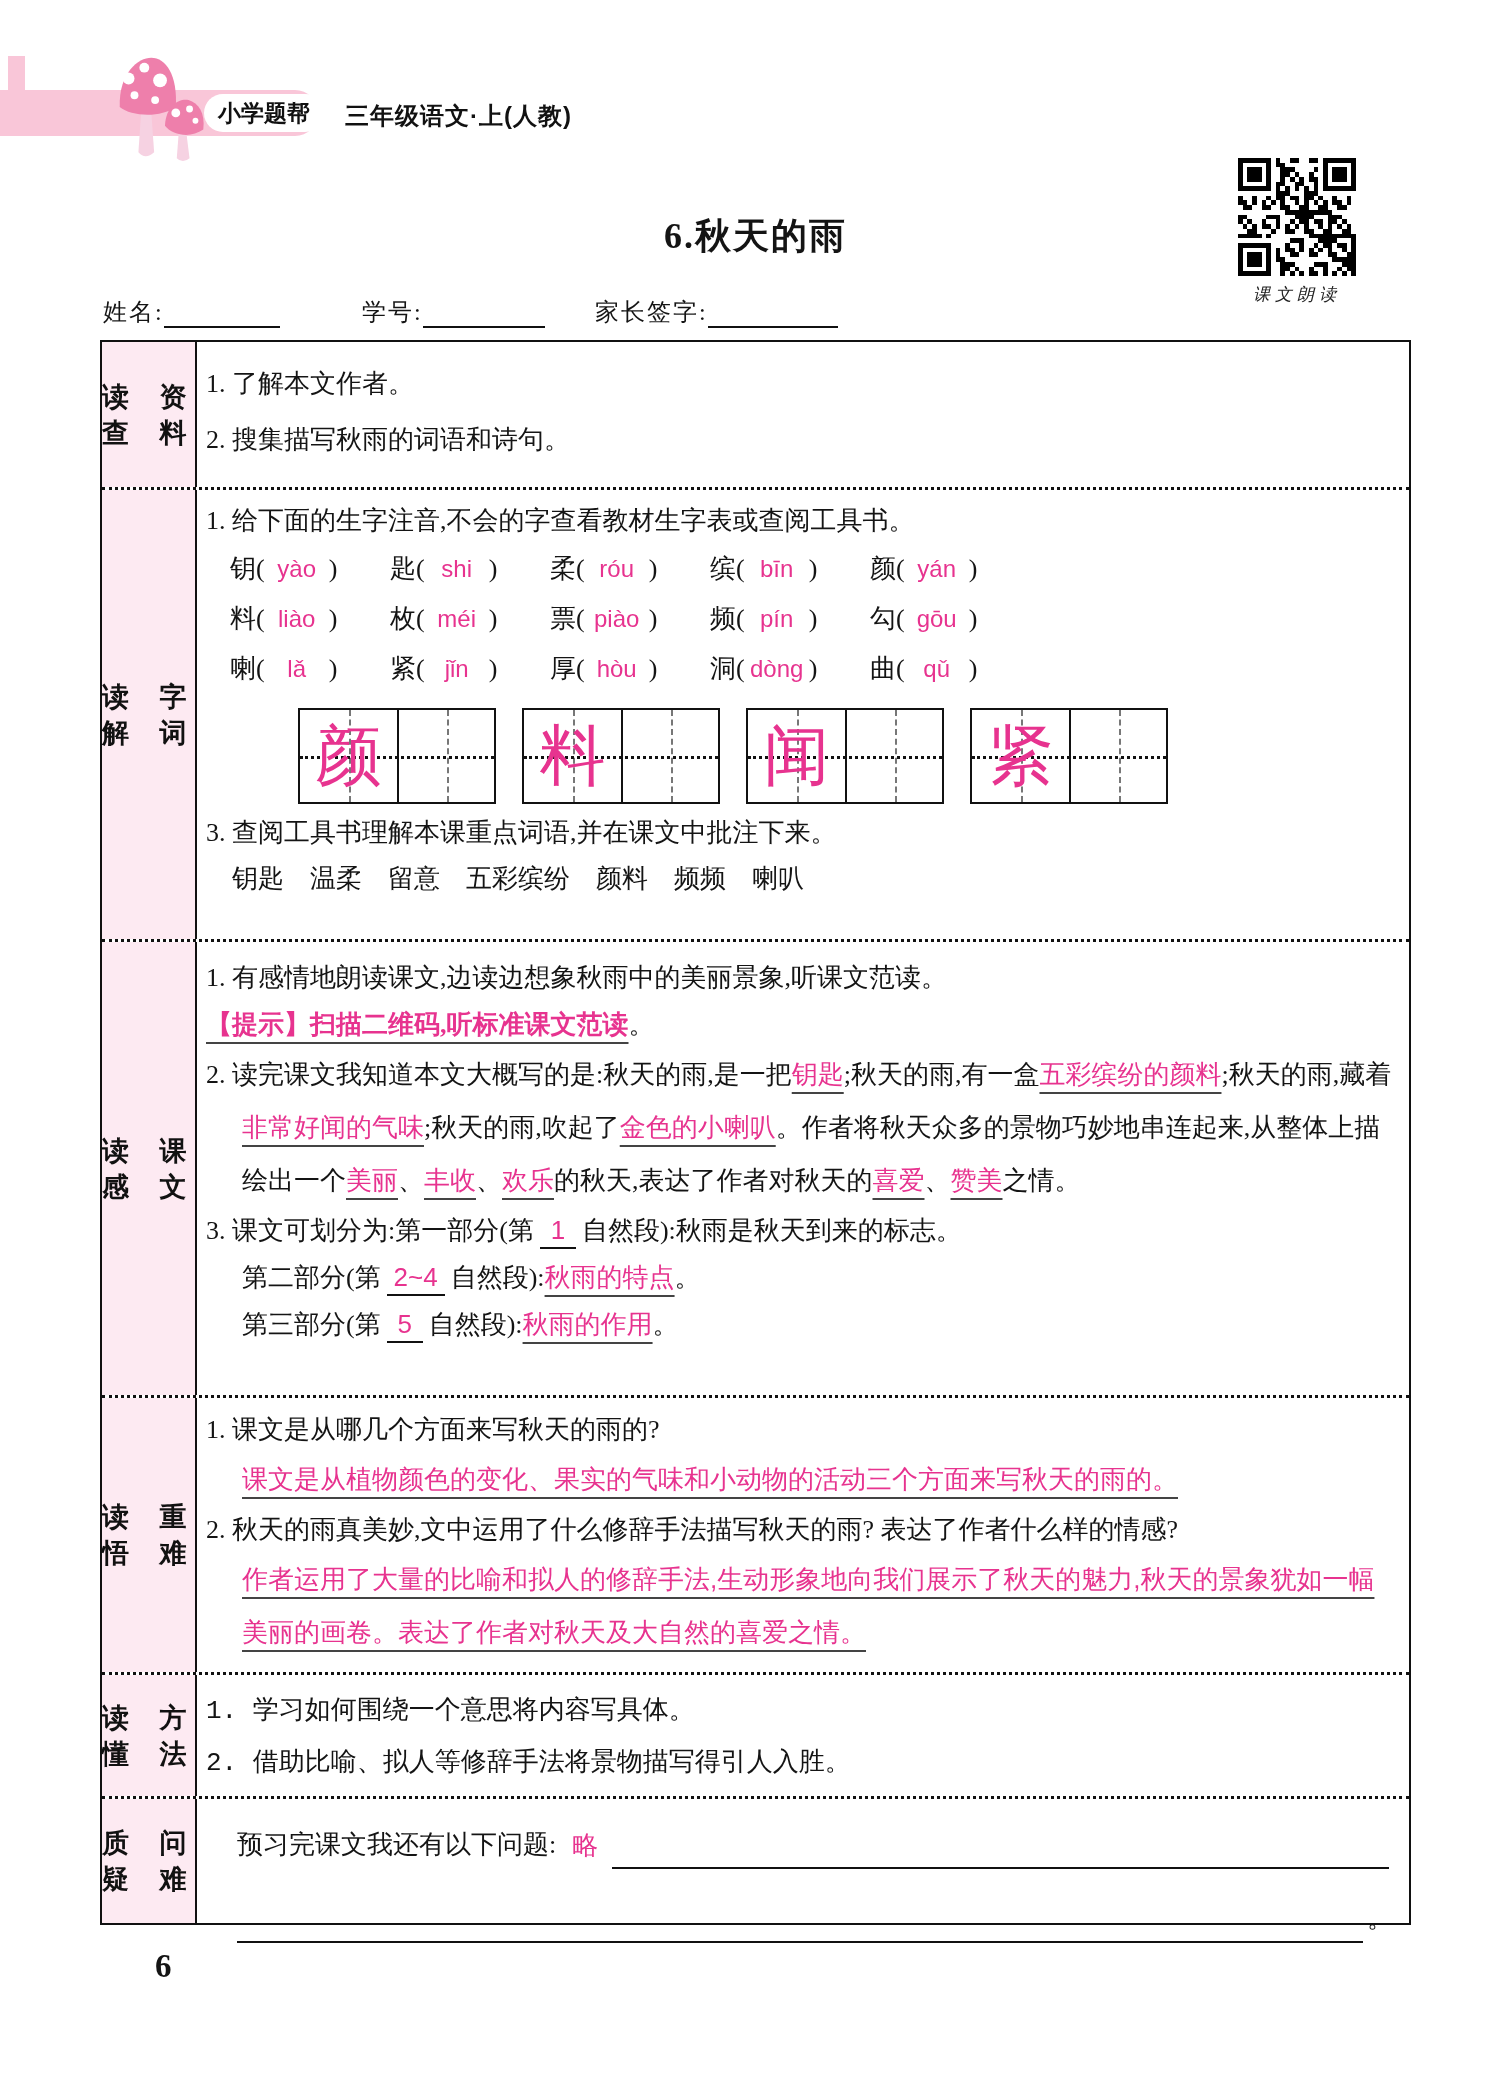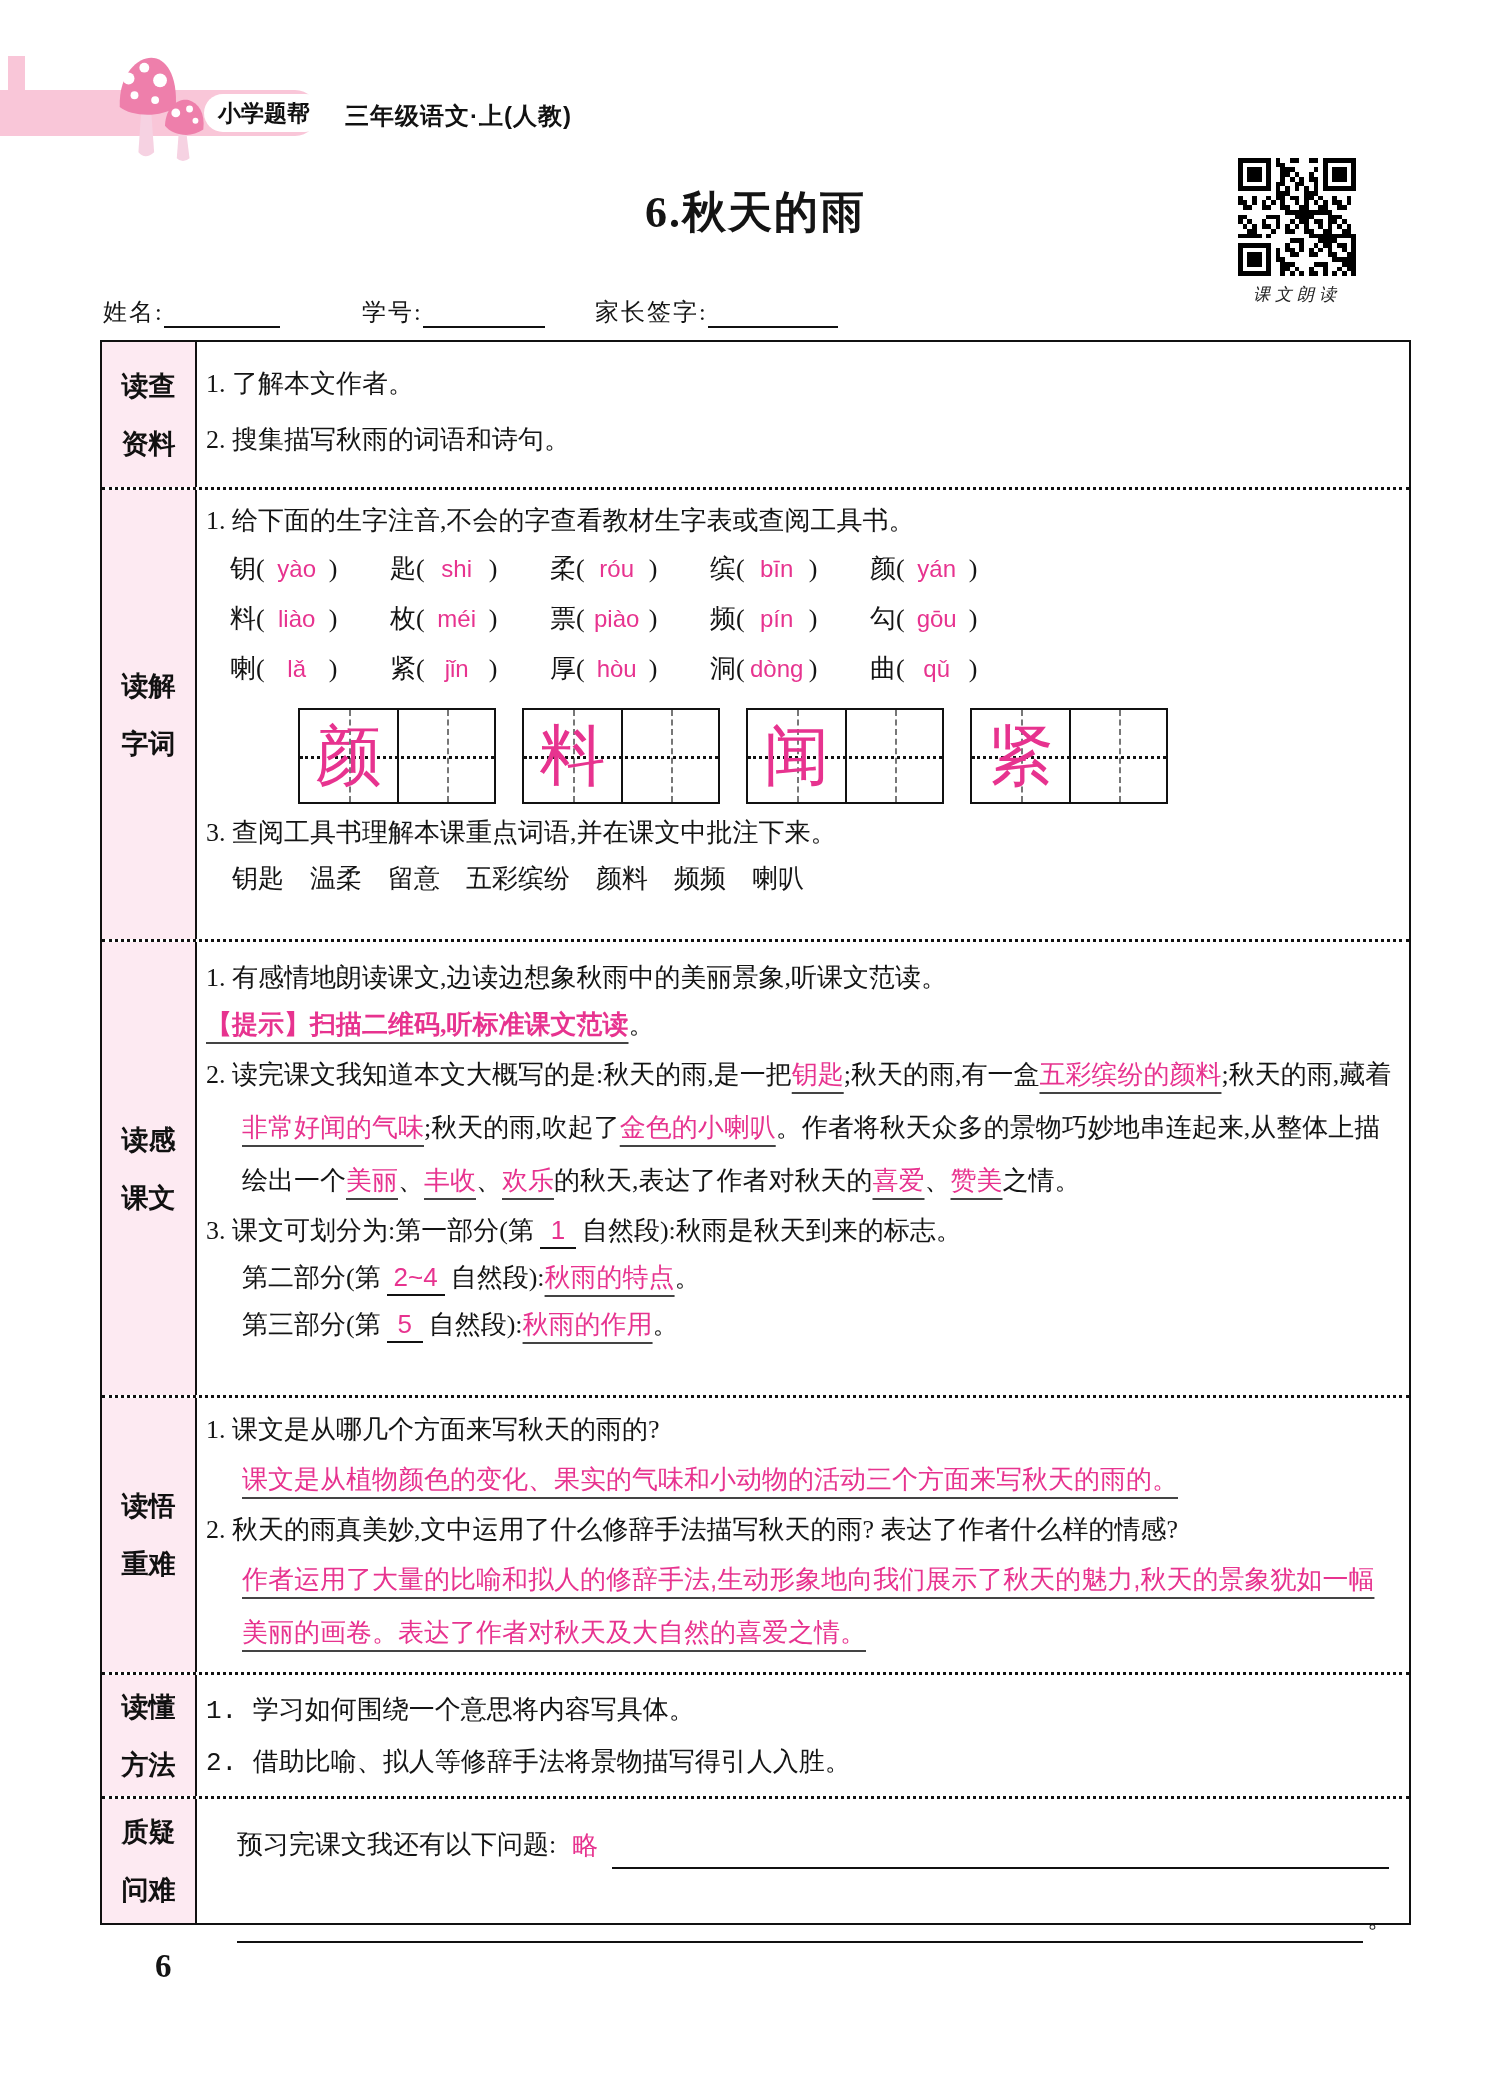--- a/index.html
+++ b/index.html
@@ -17,37 +17,37 @@
   
   .edge-tab{position:absolute;left:8px;top:56px;width:17px;height:34px;background:var(--band);}
   .band{position:absolute;left:0;top:90px;width:318px;height:46px;background:var(--band);
         border-radius:0 23px 23px 0;}
   .mushrooms{position:absolute;left:103px;top:48px;width:120px;height:118px;z-index:3;}
   .brand-pill{position:absolute;left:204px;top:94px;width:120px;height:38px;background:#fff;
         border-radius:19px;display:flex;align-items:center;justify-content:center;z-index:2;
         font-family:"Liberation Sans","DejaVu Sans",sans-serif;font-weight:bold;font-size:23px;color:#111;}
   .edition{position:absolute;left:345px;top:100px;font-size:24px;font-weight:600;letter-spacing:1px;
         font-family:"Liberation Sans","DejaVu Sans",sans-serif;color:#111;}
-  .page-title{position:absolute;left:100px;top:183px;width:1311px;text-align:center;
-        font-size:44px;font-weight:bold;letter-spacing:2px;}
+  .page-title{position:absolute;left:100px;top:212px;width:1311px;text-align:center;
+        font-size:36px;font-weight:bold;letter-spacing:2px;}
   .qr-wrap{position:absolute;left:1237px;top:158px;width:120px;text-align:center;}
   .qr-box{width:118px;height:118px;}
   .qr-caption{margin-top:3px;font-size:17px;letter-spacing:5px;font-style:italic;color:#222;}
 
   
   .info-line{position:absolute;left:100px;top:296px;width:1311px;height:36px;font-size:24px;letter-spacing:2px;}
   .info-group{position:absolute;top:0;white-space:nowrap;}
   .u-line{display:inline-block;border-bottom:2px solid #111;height:26px;vertical-align:bottom;}
 
   
   .sheet{position:absolute;left:100px;top:340px;width:1311px;border:2px solid #111;background:#fff;}
   .row{display:flex;align-items:stretch;}
   .row + .row{border-top:3px dotted #111;}
   .row-label{width:95px;background:var(--lblbg);border-right:2px solid #111;flex:none;
-        display:flex;flex-direction:column;align-items:center;justify-content:center;gap:22px;
+        display:flex;align-items:center;justify-content:center;gap:22px;
         font-family:"Liberation Sans","DejaVu Sans",sans-serif;font-weight:bold;font-size:27px;color:#111;}
   .row-content{flex:1;position:relative;padding:0 16px 0 9px;font-size:26px;line-height:48px;}
 
   .r1{height:145px;} .r2{height:452px;} .r3{height:456px;}
   .r4{height:277px;} .r5{height:124px;} .r6{height:127px;gap:31px;}
 
   .ln{white-space:normal;}
   .ans{color:var(--ans);font-family:"Liberation Sans","DejaVu Sans",sans-serif;
        text-decoration:underline;text-underline-offset:9px;text-decoration-color:#444;text-decoration-thickness:1.5px;}
   .ans.noline{text-decoration:none;}

